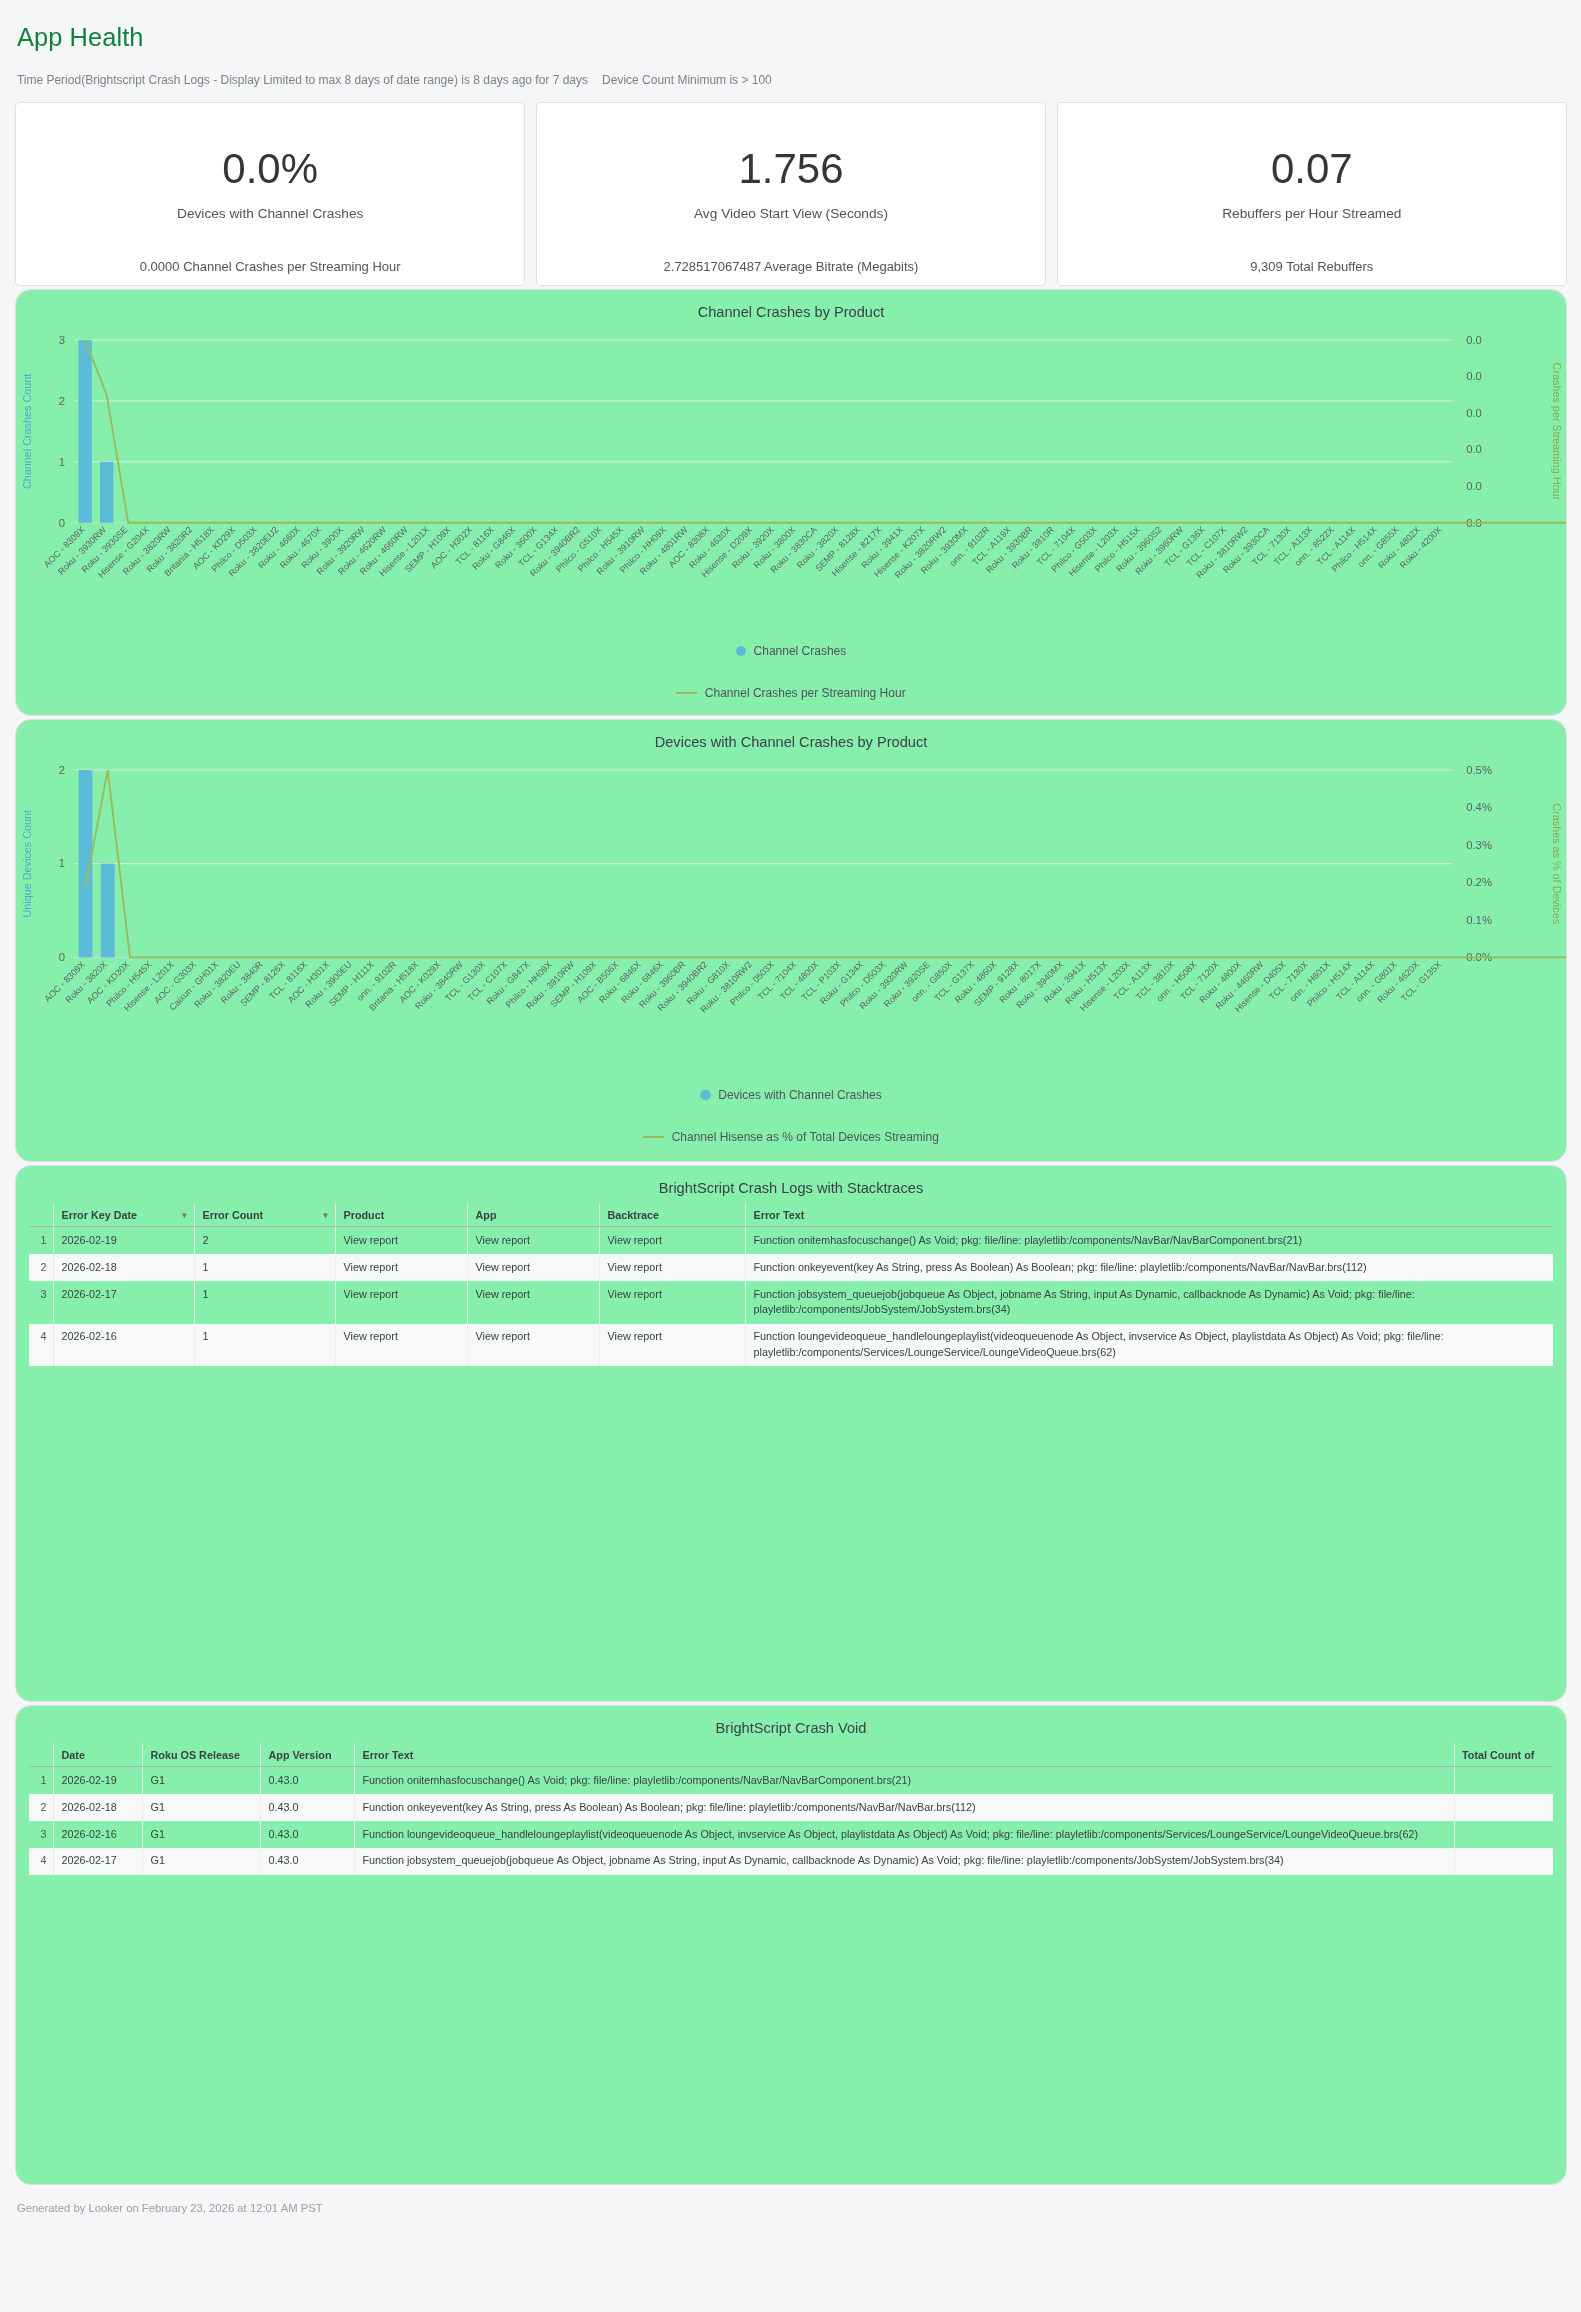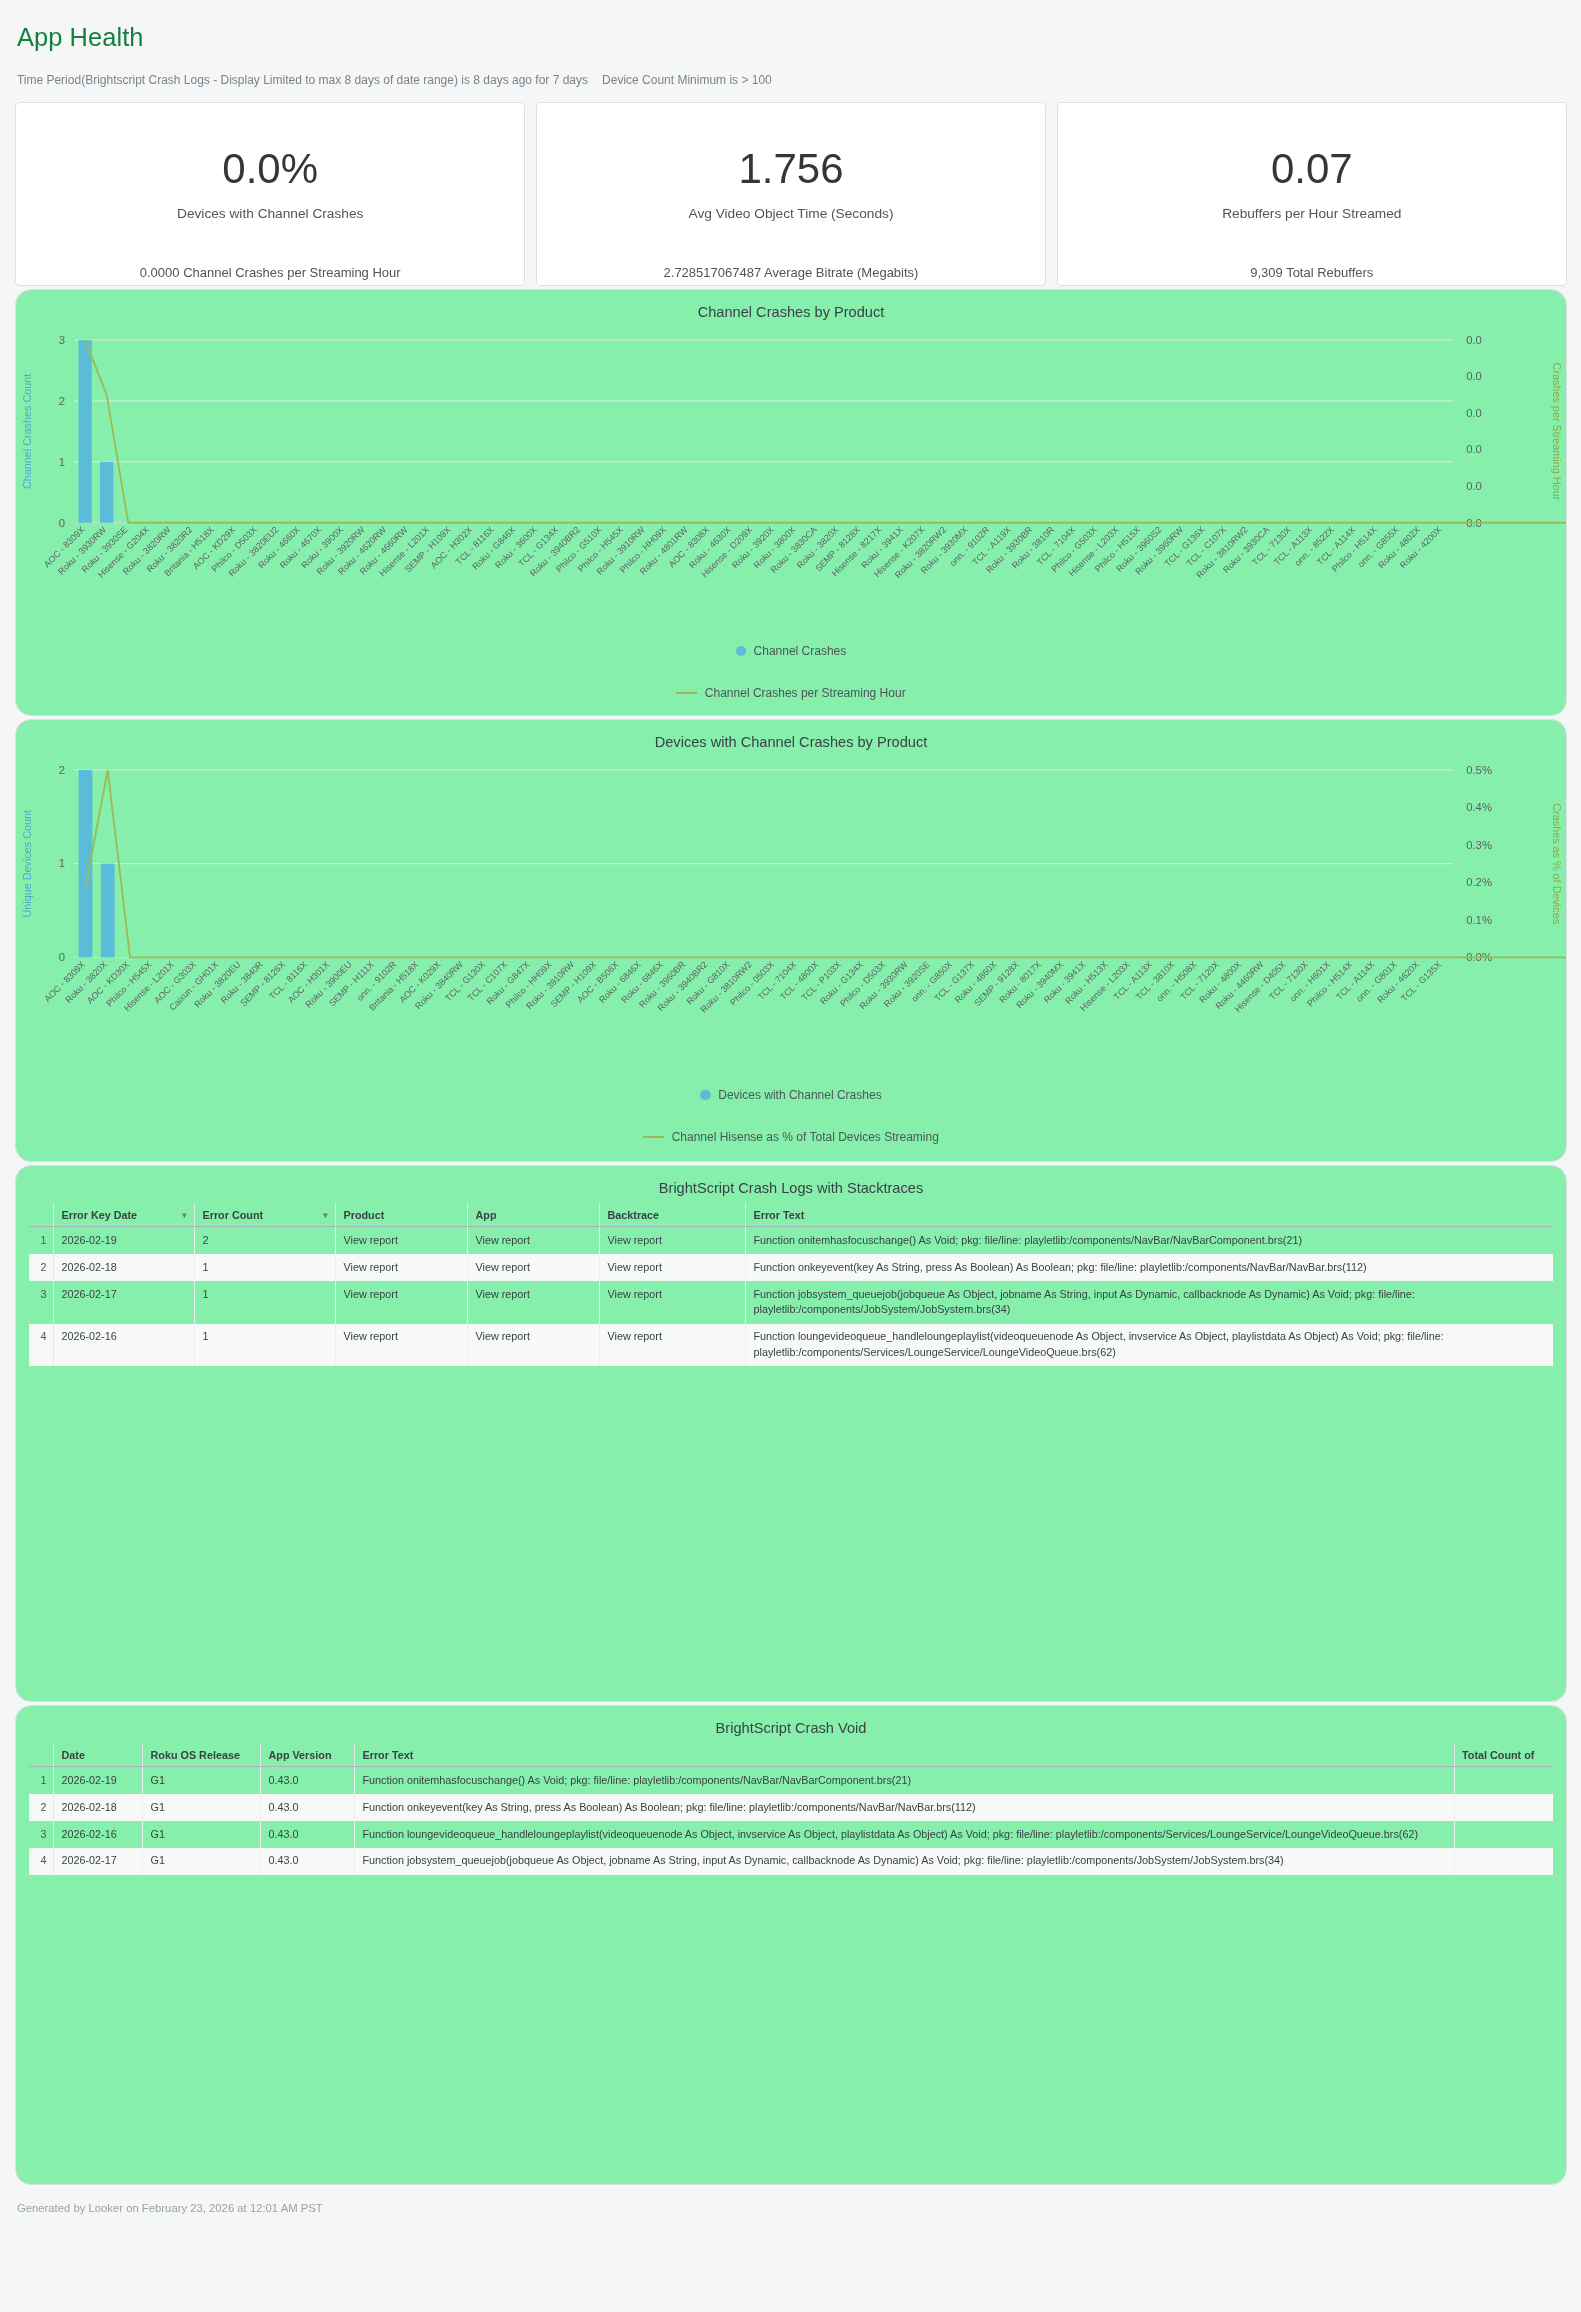--- a/index.html
+++ b/index.html
@@ -31,21 +31,21 @@
     background:#fff; border:0.9px solid #dcdfe3; border-radius:4.7px;
     flex:1; height:184px; position:relative;
     display:flex; flex-direction:column; align-items:center;
   }
   .kpi-value {
     font-size:42px; font-weight:300; color:#31373a;
     margin-top:45px; line-height:1;
   }
   .kpi-label { font-size:13.7px; color:#4e5559; margin-top:16px; }
   .kpi-sub {
-    position:absolute; bottom:5px; left:0; right:0; text-align:center;
+    position:absolute; bottom:11px; left:0; right:0; text-align:center;
     font-size:13px; color:#4e5559;
   }
 
   
   .card {
     background:#86efac; border:0.9px solid #dcdfe3; border-radius:16px;
     margin-top:3px; position:relative; overflow:hidden;
   }
   .card-title {
     text-align:center; font-size:14.6px; color:#3a4245;
@@ -100,21 +100,21 @@
   </div>
 
   <div class="kpi-row">
     <div class="tile">
       <div class="kpi-value">0.0%</div>
       <div class="kpi-label">Devices with Channel Crashes</div>
       <div class="kpi-sub">0.0000 Channel Crashes per Streaming Hour</div>
     </div>
     <div class="tile">
       <div class="kpi-value">1.756</div>
-      <div class="kpi-label">Avg Video Object Time (Seconds)</div>
+      <div class="kpi-label">Avg Video Start View (Seconds)</div>
       <div class="kpi-sub">2.728517067487 Average Bitrate (Megabits)</div>
     </div>
     <div class="tile">
       <div class="kpi-value">0.07</div>
       <div class="kpi-label">Rebuffers per Hour Streamed</div>
       <div class="kpi-sub">9,309 Total Rebuffers</div>
     </div>
   </div>
 
   <div class="card" style="height:427px;">

